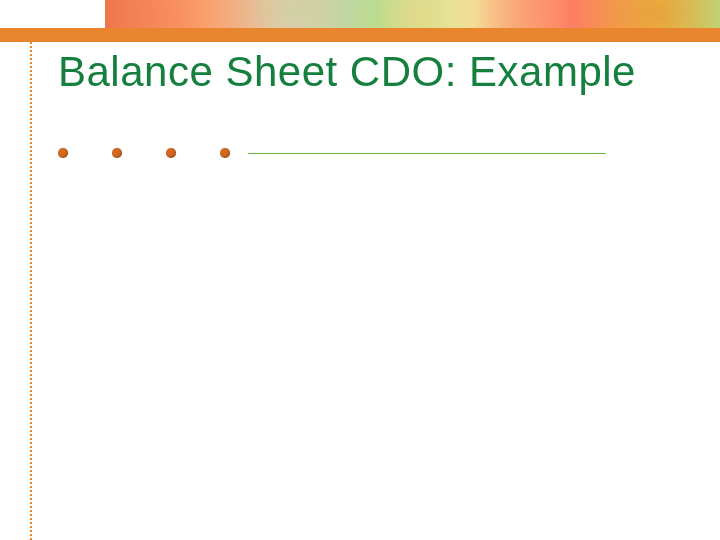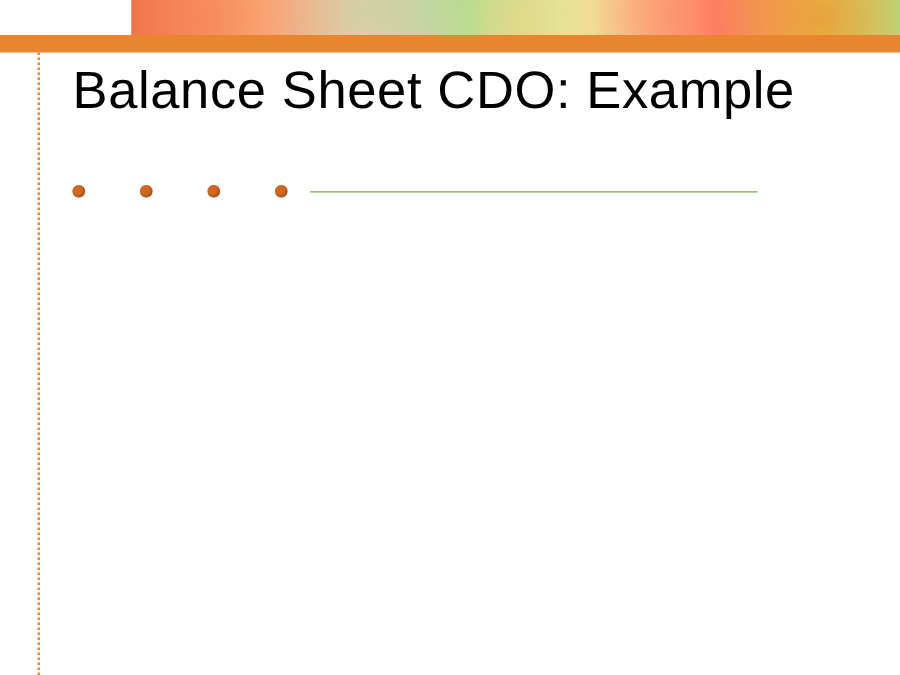--- a/index.html
+++ b/index.html
@@ -56,21 +56,21 @@
       width: 0;
       height: 498px;
       border-left: 2px dotted #e8852e;
     }
     .slide-title {
       position: absolute;
       top: 48px;
       left: 58px;
       font-size: 42px;
       font-weight: 400;
-      color: #000000;
+      color: #15803d;
       letter-spacing: 0.5px;
       white-space: nowrap;
     }
     .bullet-row {
       position: absolute;
       top: 148px;
       left: 58px;
       display: flex;
       align-items: center;
     }

